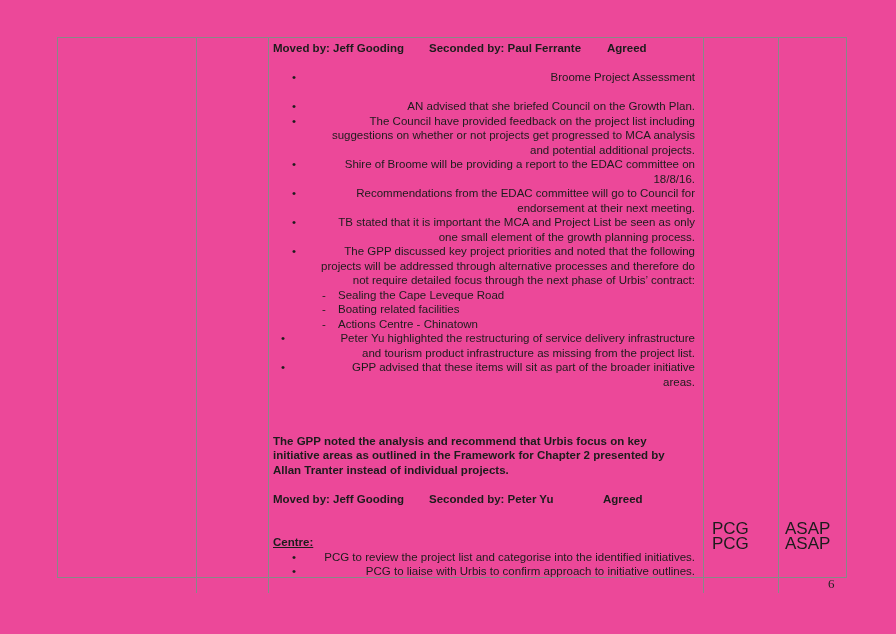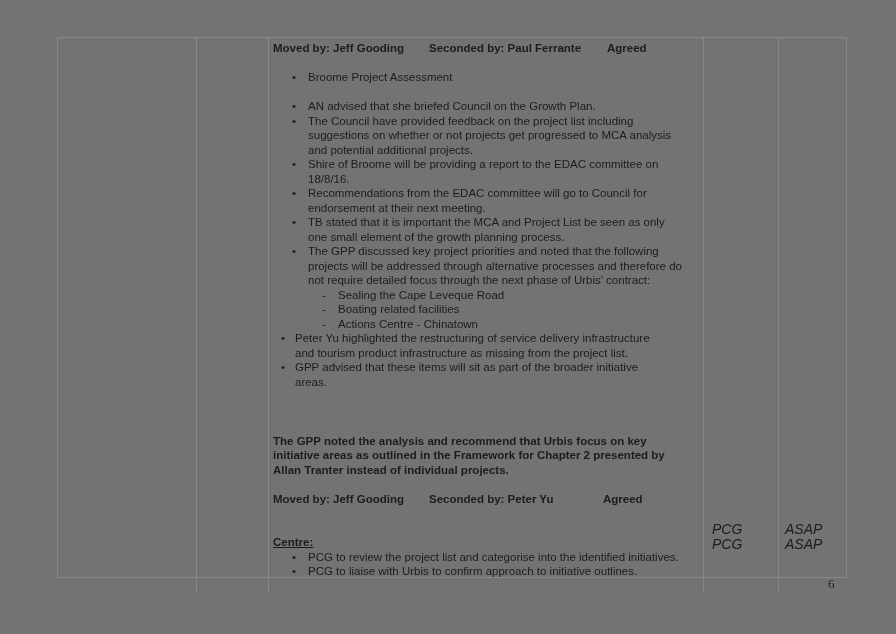--- a/index.html
+++ b/index.html
@@ -1,21 +1,21 @@
 <!DOCTYPE html>
 <html><head>
 <meta charset="utf-8">
 <style>
   * { margin: 0; padding: 0; box-sizing: border-box; }
   html, body { background: #ffffff; }
   .page {
     position: relative;
     width: 896px;
     height: 634px;
-    background: #737373;
+    background: #ec4899;
     font-family: "Liberation Sans", "DejaVu Sans", sans-serif;
     color: #1c1c1c;
     overflow: hidden;
   }
   .doc-table {
     position: absolute;
     left: 57px;
     top: 37px;
     width: 790px;
     height: 541px;
@@ -38,20 +38,21 @@
   .moved-line .seg.m { left: 0; }
   .moved-line .seg.s { left: 156px; }
   .ml1 .seg.a { left: 334px; }
   .ml2 .seg.a { left: 330px; }
 
   ul.bullets { list-style: none; }
   ul.bullets > li {
     position: relative;
     padding-left: 35px;
     white-space: pre-line;
+    text-align: right;
   }
   ul.bullets > li::before {
     content: "\2022";
     position: absolute;
     left: 19px;
     top: 0;
   }
   ul.bullets > li.outdent { padding-left: 22px; }
   ul.bullets > li.outdent::before { left: 8px; }
 
@@ -59,23 +60,22 @@
   ul.dashes > li { position: relative; padding-left: 65px; white-space: pre-line; }
   ul.dashes > li::before { content: "-"; position: absolute; left: 49px; top: 0; }
 
   .bold-para { font-weight: bold; white-space: pre-line; margin-top: 30px; }
   .actions-heading { font-weight: bold; text-decoration: underline; }
   .closing { white-space: pre-line; }
 
   .side-block {
     position: absolute;
     top: 484px;
-    font-size: 14px;
+    font-size: 17px;
     line-height: 14.5px;
-    font-style: italic;
   }
   .col-resp .side-block { left: 8px; }
   .col-time .side-block { left: 6px; }
 
   .page-number {
     position: absolute;
     left: 828px;
     top: 576px;
     font-family: "Liberation Serif", "DejaVu Serif", serif;
     font-size: 13px;

